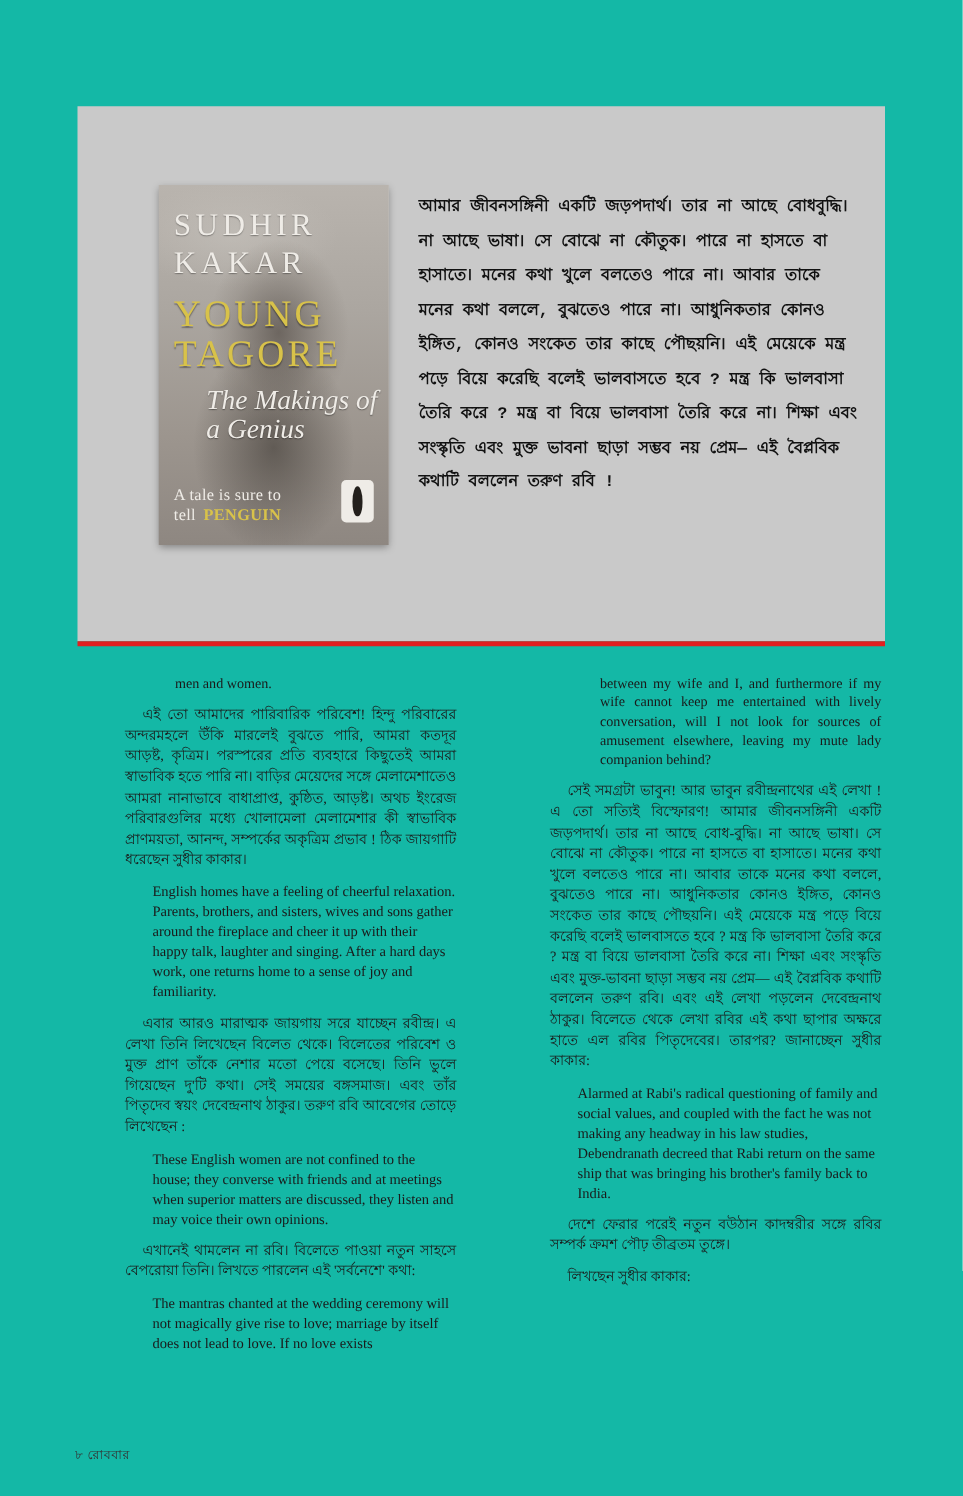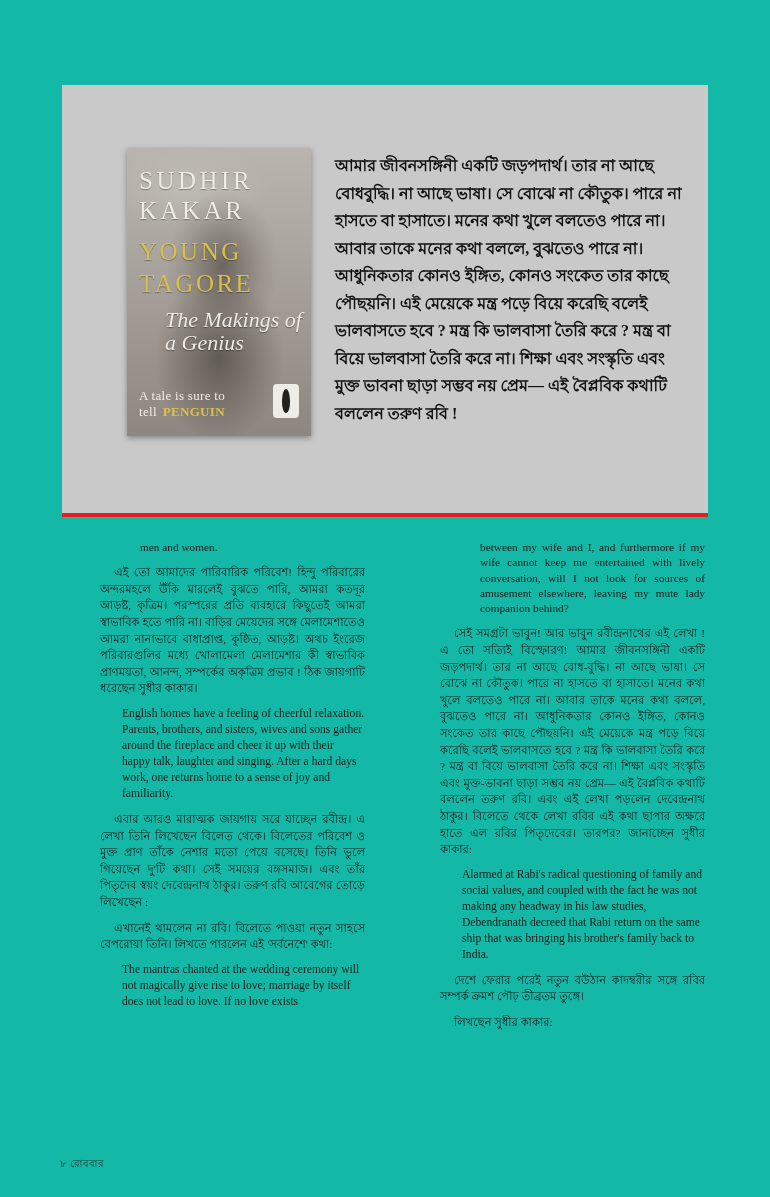--- a/index.html
+++ b/index.html
@@ -73,21 +73,21 @@
     letter-spacing: 3.5px;
     color: #efece7;
     text-shadow: 0 1px 1px rgba(0,0,0,0.35);
   }
   .cover-title {
     position: absolute;
     left: 12px;
     top: 88px;
     width: 164px;
     font-family: "Liberation Serif", serif;
-    font-size: 25px;
+    font-size: 30px;
     line-height: 32px;
     letter-spacing: 2.5px;
     color: #d8c24a;
     text-shadow: 0 1px 1px rgba(0,0,0,0.35);
   }
   .cover-subtitle {
     position: absolute;
     left: 38px;
     top: 160px;
     width: 140px;
@@ -128,23 +128,23 @@
     background: #24201c;
     border-radius: 50% 50% 45% 45%;
   }
 
   
   .pull-quote {
     position: absolute;
     left: 335px;
     top: 152px;
     width: 352px;
-    font-family: Liberation Serif, serif;
+    font-family: Liberation Mono, monospace;
     font-weight: bold;
-    font-size: 16px;
+    font-size: 13px;
     line-height: 27.5px;
     color: #111;
     text-align: left;
   }
 
   
   .col {
     position: absolute;
     top: 540px;
     width: 265px;
@@ -202,20 +202,21 @@
     <div class="penguin-logo"></div>
   </div>
 
   <div class="pull-quote">আমার জীবনসঙ্গিনী একটি জড়পদার্থ। তার না আছে বোধবুদ্ধি। না আছে ভাষা। সে বোঝে না কৌতুক। পারে না হাসতে বা হাসাতে। মনের কথা খুলে বলতেও পারে না। আবার তাকে মনের কথা বললে, বুঝতেও পারে না। আধুনিকতার কোনও ইঙ্গিত, কোনও সংকেত তার কাছে পৌছয়নি। এই মেয়েকে মন্ত্র পড়ে বিয়ে করেছি বলেই ভালবাসতে হবে ? মন্ত্র কি ভালবাসা তৈরি করে ? মন্ত্র বা বিয়ে ভালবাসা তৈরি করে না। শিক্ষা এবং সংস্কৃতি এবং মুক্ত ভাবনা ছাড়া সম্ভব নয় প্রেম— এই বৈপ্লবিক কথাটি বললেন তরুণ রবি !</div>
 
   <div class="col col-left">
       <p class="noindent">men and women.</p>
       <p class="bangla">এই তো আমাদের পারিবারিক পরিবেশ! হিন্দু পরিবারের অন্দরমহলে উঁকি মারলেই বুঝতে পারি, আমরা কতদূর আড়ষ্ট, কৃত্রিম। পরস্পরের প্রতি ব্যবহারে কিছুতেই আমরা স্বাভাবিক হতে পারি না। বাড়ির মেয়েদের সঙ্গে মেলামেশাতেও আমরা নানাভাবে বাধাপ্রাপ্ত, কুষ্ঠিত, আড়ষ্ট। অথচ ইংরেজ পরিবারগুলির মধ্যে খোলামেলা মেলামেশার কী স্বাভাবিক প্রাণময়তা, আনন্দ, সম্পর্কের অকৃত্রিম প্রভাব ! ঠিক জায়গাটি ধরেছেন সুধীর কাকার।</p>
       <blockquote>English homes have a feeling of cheerful relaxation. Parents, brothers, and sisters, wives and sons gather around the fireplace and cheer it up with their happy talk, laughter and singing. After a hard days work, one returns home to a sense of joy and familiarity.</blockquote>
       <p class="bangla">এবার আরও মারাত্মক জায়গায় সরে যাচ্ছেন রবীন্দ্র। এ লেখা তিনি লিখেছেন বিলেত থেকে। বিলেতের পরিবেশ ও মুক্ত প্রাণ তাঁকে নেশার মতো পেয়ে বসেছে। তিনি ভুলে গিয়েছেন দু'টি কথা। সেই সময়ের বঙ্গসমাজ। এবং তাঁর পিতৃদেব স্বয়ং দেবেন্দ্রনাথ ঠাকুর। তরুণ রবি আবেগের তোড়ে লিখেছেন :</p>
+      <blockquote>These English women are not confined to the house; they converse with friends and at meetings when superior matters are discussed, they listen and may voice their own opinions.</blockquote>
       <p class="bangla">এখানেই থামলেন না রবি। বিলেতে পাওয়া নতুন সাহসে বেপরোয়া তিনি। লিখতে পারলেন এই 'সর্বনেশে' কথা:</p>
       <blockquote>The mantras chanted at the wedding ceremony will not magically give rise to love; marriage by itself does not lead to love. If no love exists</blockquote>
     </div>
 
   <div class="col col-right">
       <p class="noindent">between my wife and I, and furthermore if my wife cannot keep me entertained with lively conversation, will I not look for sources of amusement elsewhere, leaving my mute lady companion behind?</p>
       <p class="bangla">সেই সমগ্রটা ভাবুন! আর ভাবুন রবীন্দ্রনাথের এই লেখা ! এ তো সত্যিই বিস্ফোরণ! আমার জীবনসঙ্গিনী একটি জড়পদার্থ। তার না আছে বোধ-বুদ্ধি। না আছে ভাষা। সে বোঝে না কৌতুক। পারে না হাসতে বা হাসাতে। মনের কথা খুলে বলতেও পারে না। আবার তাকে মনের কথা বললে, বুঝতেও পারে না। আধুনিকতার কোনও ইঙ্গিত, কোনও সংকেত তার কাছে পৌছয়নি। এই মেয়েকে মন্ত্র পড়ে বিয়ে করেছি বলেই ভালবাসতে হবে ? মন্ত্র কি ভালবাসা তৈরি করে ? মন্ত্র বা বিয়ে ভালবাসা তৈরি করে না। শিক্ষা এবং সংস্কৃতি এবং মুক্ত-ভাবনা ছাড়া সম্ভব নয় প্রেম— এই বৈপ্লবিক কথাটি বললেন তরুণ রবি। এবং এই লেখা পড়লেন দেবেন্দ্রনাথ ঠাকুর। বিলেতে থেকে লেখা রবির এই কথা ছাপার অক্ষরে হাতে এল রবির পিতৃদেবের। তারপর? জানাচ্ছেন সুধীর কাকার:</p>
       <blockquote>Alarmed at Rabi's radical questioning of family and social values, and coupled with the fact he was not making any headway in his law studies, Debendranath decreed that Rabi return on the same ship that was bringing his brother's family back to India.</blockquote>
       <p class="bangla">দেশে ফেরার পরেই নতুন বউঠান কাদম্বরীর সঙ্গে রবির সম্পর্ক ক্রমশ পৌঢ় তীব্রতম তুঙ্গে।</p>
       <p class="bangla">লিখছেন সুধীর কাকার:</p>

